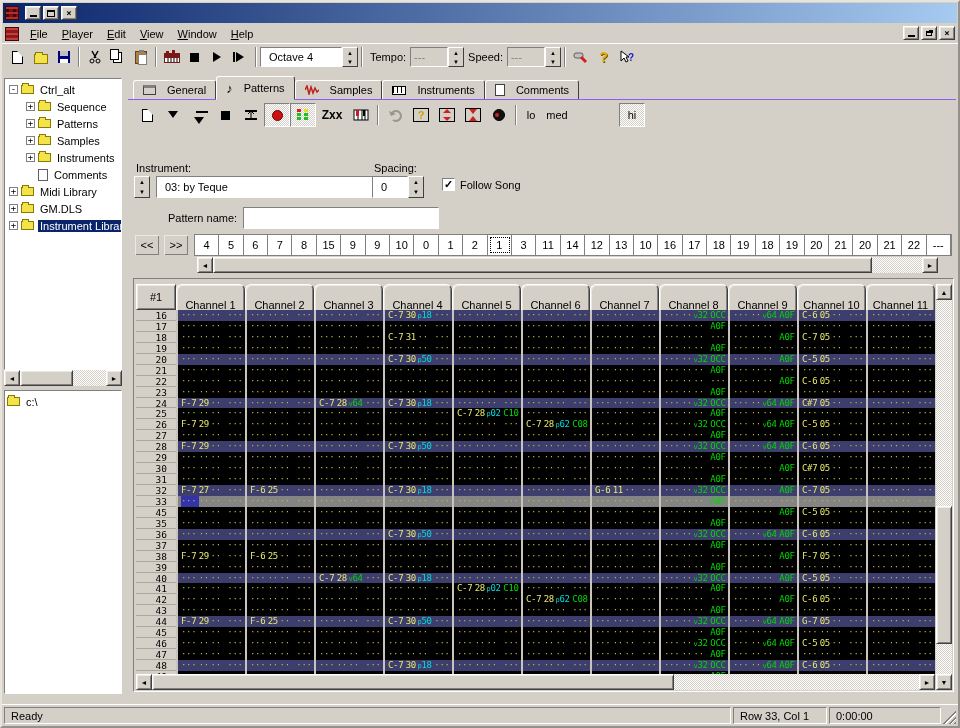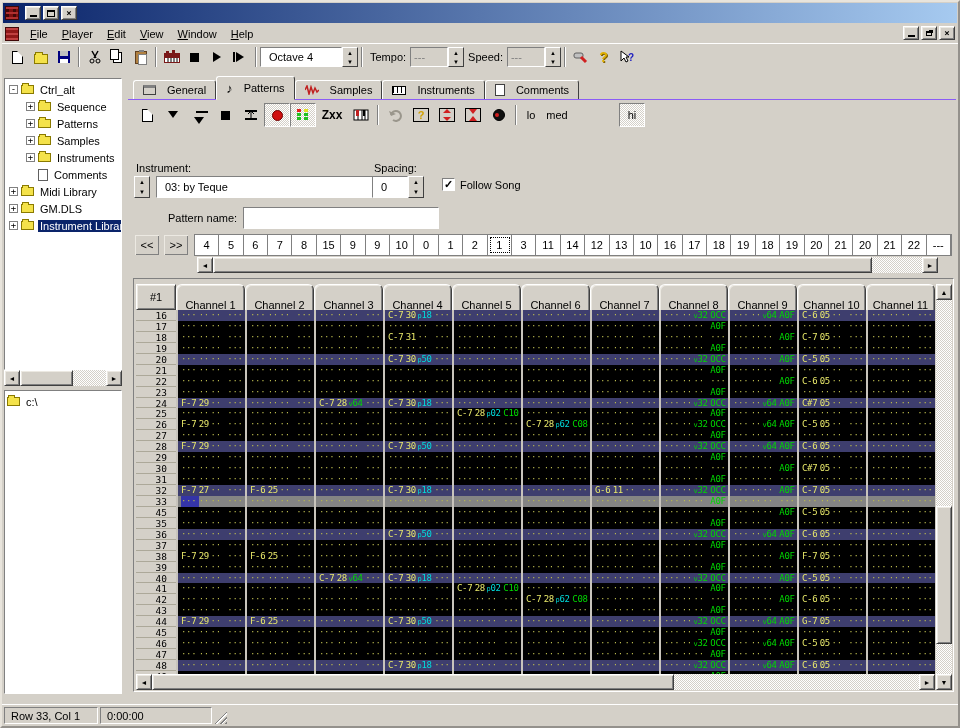--- a/index.html
+++ b/index.html
@@ -2879,20 +2879,23 @@
                 <span class="sb-thumb raised" style="left:0;top:0;bottom:0;width:68%;"></span>
               </span>
             <span class="sb-btn raised">►</span>
           </div>
         </div>
       </div>
     </div>
   </div>
 
   <div class="statusbar">
+    <span class="sb-panel sunken-lite" style="flex:1;">
+        <span>Ready</span>
+      </span>
     <span class="sb-panel sunken-lite" style="width:94px;">
         <span>Row 33, Col 1</span>
       </span>
     <span class="sb-panel sunken-lite" style="width:112px;">
         <span>0:00:00</span>
       </span>
     <span class="grip"></span>
   </div>
 </div>
 

